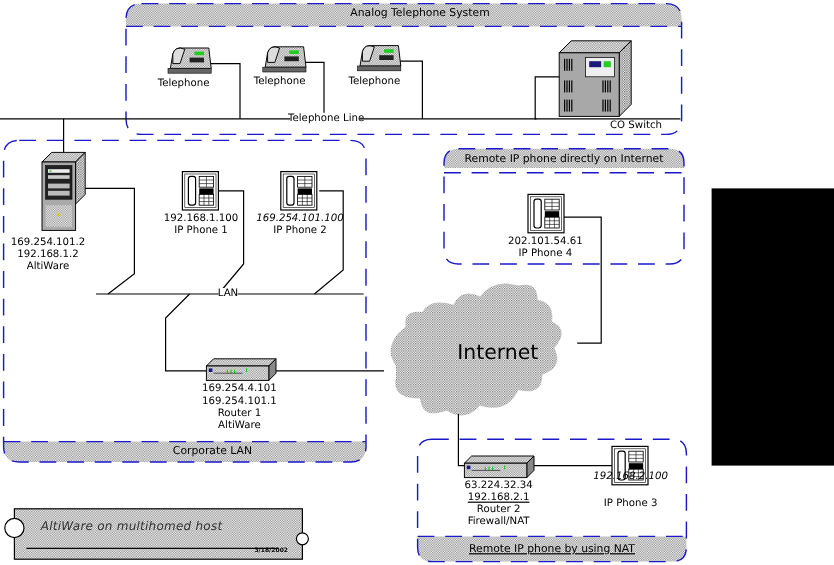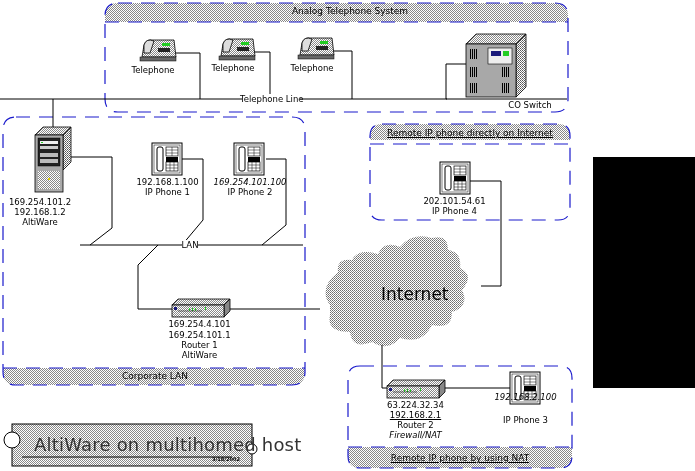--- a/index.html
+++ b/index.html
@@ -3,21 +3,21 @@
 <meta charset="utf-8">
 <style>
   html, body { margin: 0; padding: 0; background: #ffffff; }
   body { width: 695px; height: 471px; position: relative; overflow: hidden;
          font-family: "DejaVu Sans", sans-serif; font-size: 9px; color: #000; }
   svg.diagram { position: absolute; left: 0; top: 0; }
   .lbl { position: absolute; font-family: "DejaVu Sans", sans-serif; font-size: 8.5px;
          line-height: 10px; text-align: center; white-space: nowrap; color: #000; }
   .zone-title { position: absolute; font-size: 9px; line-height: 12px; text-align: center; white-space: nowrap; }
   .title-block { position: absolute; left: 12px; top: 424px; width: 240px; height: 42px; }
-  .title-text { position: absolute; left: 22px; top: 10px; font-size: 18px; color: #333; white-space: nowrap; letter-spacing: 0.2px; }
+  .title-text { position: absolute; left: 22px; top: 10px; font-size: 10px; color: #333; white-space: nowrap; letter-spacing: 0.2px; font-style: italic; }
   .title-date { position: absolute; right: 12px; top: 32px; font-size: 5px; font-weight: bold; }
   .black-block { position: absolute; left: 593px; top: 157px; width: 102px; height: 231px; background: #000; }
   .cloud-text { position: absolute; left: 381px; top: 284px; font-size: 17px; }
 </style>
 </head>
 <body>
 
 <svg class="diagram" width="695" height="471" viewBox="0 0 695 471" xmlns="http://www.w3.org/2000/svg">
   <defs>
     <pattern id="dots" width="2" height="2" patternUnits="userSpaceOnUse">
@@ -243,22 +243,22 @@
     <line x1="22" y1="457" x2="232" y2="457" stroke="#000" stroke-width="1"></line>
     <circle cx="12" cy="440" r="8" fill="#fff" stroke="#000" stroke-width="1"></circle>
     <circle cx="252" cy="449" r="5" fill="#fff" stroke="#000" stroke-width="1"></circle>
   </g>
 
   <rect x="242" y="94" width="58" height="10" fill="#fff"></rect>
   <rect x="182" y="240" width="16" height="10" fill="#fff"></rect>
 </svg>
 
 <div class="zone-title" style="left:270px; top:5px; width:160px;">Analog Telephone System</div>
-<div class="zone-title" style="left:100px; top:370px; width:110px;">Corporate LAN</div>
-<div class="zone-title" style="left:375px; top:127px; width:190px;text-decoration:underline;">Remote IP phone directly on Internet</div>
+<div class="zone-title" style="left:100px; top:370px; width:110px;text-align:right;">Corporate LAN</div>
+<div class="zone-title" style="left:375px; top:127px; width:190px;">Remote IP phone directly on Internet</div>
 <div class="zone-title" style="left:370px; top:452px; width:180px;text-decoration:underline;">Remote IP phone by using NAT</div>
 
 <div class="lbl" style="left:128px; top:65px; width:50px;">Telephone</div>
 <div class="lbl" style="left:208px; top:63px; width:50px;">Telephone</div>
 <div class="lbl" style="left:287px; top:63px; width:50px;">Telephone</div>
 <div class="lbl" style="left:465px; top:100px; width:50px;margin-left:40px;">CO Switch</div>
 
 <div class="lbl" style="left:0px; top:197px; width:80px;">169.254.101.2</div>
 <div class="lbl" style="left:0px; top:207px; width:80px;">192.168.1.2</div>
 <div class="lbl" style="left:0px; top:217px; width:80px;">AltiWare</div>
@@ -272,21 +272,21 @@
 <div class="lbl" style="left:417px; top:206px; width:75px;">IP Phone 4</div>
 
 <div class="lbl" style="left:162px; top:319px; width:75px;text-align:center;">169.254.4.101</div>
 <div class="lbl" style="left:162px; top:330px; width:75px;">169.254.101.1</div>
 <div class="lbl" style="left:162px; top:340px; width:75px;">Router 1</div>
 <div class="lbl" style="left:162px; top:350px; width:75px;">AltiWare</div>
 
 <div class="lbl" style="left:378px; top:400px; width:75px;">63.224.32.34</div>
 <div class="lbl" style="left:378px; top:410px; width:75px;text-decoration:underline;">192.168.2.1</div>
 <div class="lbl" style="left:378px; top:420px; width:75px;">Router 2</div>
-<div class="lbl" style="left:378px; top:430px; width:75px;font-style:italic;">Firewall/NAT</div>
+<div class="lbl" style="left:378px; top:430px; width:75px;">Firewall/NAT</div>
 
 <div class="lbl" style="left:488px; top:392px; width:75px;font-style:italic;">192.168.2.100</div>
 <div class="lbl" style="left:488px; top:415px; width:75px;">IP Phone 3</div>
 
 <div class="cloud-text">Internet</div>
 
 <div class="lbl" style="left:240px; top:94px; width:62px;">Telephone Line</div>
 <div class="lbl" style="left:180px; top:240px; width:20px;">LAN</div>
 
 <div class="title-block">

